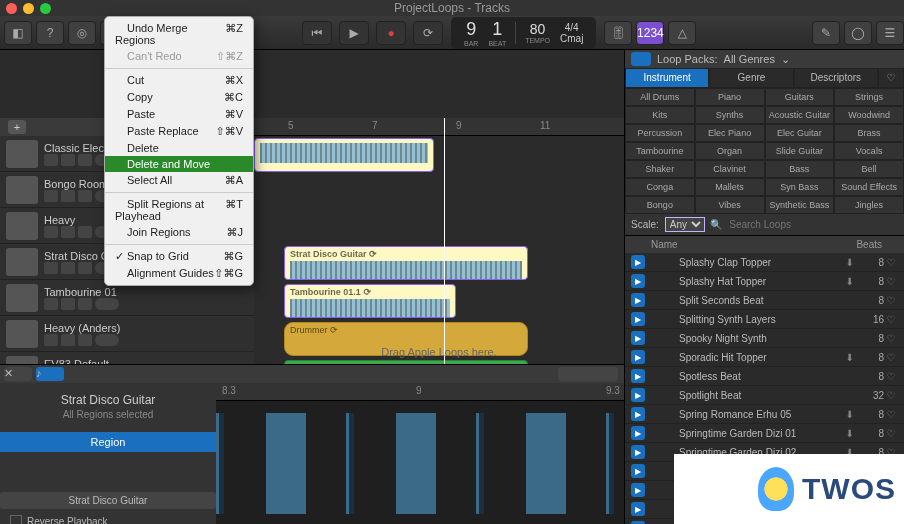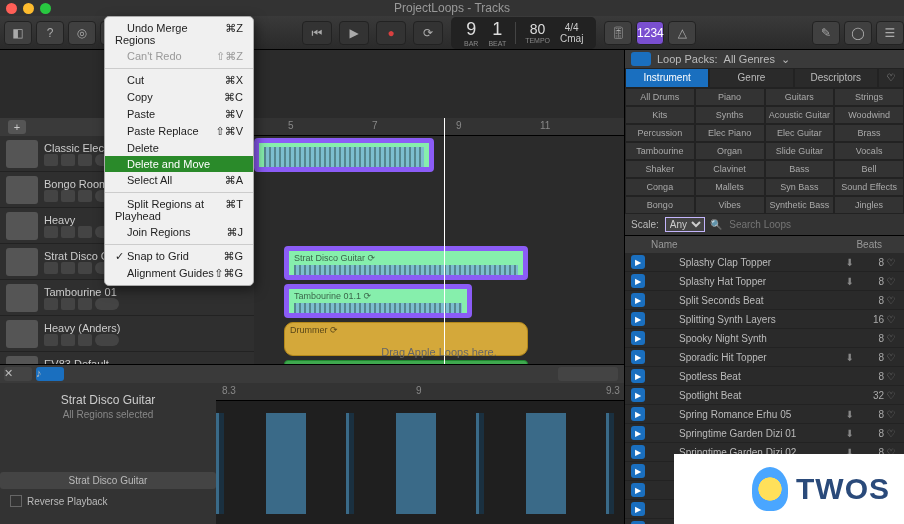--- a/index.html
+++ b/index.html
@@ -23,21 +23,21 @@
 .thead { height:18px; background:#3a3a3a; display:flex; align-items:center; padding-left:8px; }
 .thead .plus { width:18px; height:14px; background:#555; border-radius:3px; text-align:center; line-height:14px; color:#ccc; }
 .track { height:36px; display:flex; align-items:center; padding:3px 6px; border-bottom:1px solid #222; }
 .track .icon { width:32px; height:28px; background:#555; border-radius:3px; margin-right:6px; }
 .track .name { flex:1; font-size:11px; color:#ccc; }
 .track .ctrls { display:flex; gap:3px; }
 .track .ctrls span { width:14px; height:12px; background:#444; border-radius:2px; display:inline-block; }
 .arrange { position:absolute; top:68px; left:254px; right:0; bottom:160px; background:#2b2b2b; overflow:hidden; }
 .arrange .ruler { position:absolute; top:0; left:0; right:0; }
 .region { position:absolute; border-radius:4px; height:34px; overflow:hidden; font-size:9px; color:rgba(0,0,0,0.6); padding:2px 5px; }
-.region.blue { background:#86efac; border:5px solid #8b5cf6; }
+.region.blue { background:#fef9c3; border:1px solid #8b5cf6;font-weight:bold; }
 .region.blue .wave { background:repeating-linear-gradient(90deg,#496d88 0 2px,#7ab2d8 2px 5px); width:100%; height:20px; margin-top:2px; opacity:.8; }
 .region.yellow { background:#d4a83a; border:1px solid #b4881a; }
 .region.green { background:#3fa84f; border:1px solid #1f882f; }
 .playhead { position:absolute; top:0; bottom:0; width:1px; background:#fff; }
 .drop { position:absolute; bottom:6px; left:0; right:0; text-align:center; color:#666; font-size:11px; }
 .editor { position:absolute; left:0; right:0; bottom:0; height:160px; background:#2d2d2d; border-top:1px solid #000; }
 .ed-head { height:18px; background:#3a3a3a; display:flex; align-items:center; }
 .ed-head .btn { width:28px; height:14px; background:#444; margin-left:4px; border-radius:3px; }
 .ed-head .btn.sel { background:#1a6fbf; }
 .ed-left { position:absolute; top:18px; left:0; width:216px; bottom:0; background:#333; text-align:center; padding-top:10px; }
@@ -69,21 +69,21 @@
 .loop-item .nm { flex:1;margin-left:28px; }
 .loop-item .dl { color:#888; margin-right:6px; }
 .loop-item .bt { width:24px; text-align:right; color:#aaa; }
 .loop-item .fav { width:14px; text-align:center; color:#888; }
 .context { position:absolute; top:16px; left:104px; width:150px; background:#f0f0f0; border:1px solid #aaa; border-radius:5px; box-shadow:2px 4px 12px rgba(0,0,0,.5); z-index:100; padding:3px 0; }
 .context .item { display:flex; padding:2px 10px; font-size:11px; color:#222; justify-content:space-between; }
 .context .item.dis { color:#999; }
 .context .item.sel { background:#2a8a2a; color:#fff; }
 .context hr { border:none; border-top:1px solid #ccc; margin:3px 0; }
 .context .chk { width:12px; display:inline-block; }
-.logo { position:absolute; right:0; bottom:0; width:230px; height:70px; background:#fff; display:flex; align-items:center; justify-content:flex-end; padding-right:14px; z-index:50; }
+.logo { position:absolute; right:0; bottom:0; width:230px; height:70px; background:#fff; display:flex; align-items:center; justify-content:flex-end; padding-right:8px; z-index:50; }
 .logo .bulb { width:36px; height:44px; background:radial-gradient(circle,#ffe05a 40%,#4aa6ff 42%); border-radius:50% 50% 40% 40%; }
 .logo .txt { font-size:30px; font-weight:700; color:#2a4a7a; letter-spacing:1px; margin-left:8px; }
 </style>
 </head>
 <body>
 
 <div class="win-title">ProjectLoops - Tracks</div>
 <div class="traffic">
   <span style="background:#ff5f57"></span>
   <span style="background:#febc2e"></span>
@@ -234,39 +234,40 @@
       <span style="left:118px">7</span>
       <span style="left:202px">9</span>
       <span style="left:286px">11</span>
 
     </div>
     <div id="region-layer">
         <div class="region blue" style="top: 20px; left: 0px; width: 180px;">
           <div class="wave"></div>
         </div>
         <div class="region blue" style="top: 128px; left: 30px; width: 244px;"><span>Strat Disco Guitar</span> <span>⟳</span><div class="wave"></div></div>
-        <div class="region blue" style="top: 166px; left: 30px; width: 188px;"><span>Tambourine 01.1</span> <span>⟳</span><div class="wave"></div></div>
+        <div class="region blue" style="top: 166px; left: 30px; width: 172px;"><span>Tambourine 01.1</span> <span>⟳</span><div class="wave"></div></div>
         <div class="region yellow" style="top: 204px; left: 30px; width: 244px; border-radius: 9px;"><span>Drummer</span> <span>⟳</span></div>
         <div class="region green" style="top: 242px; left: 30px; width: 244px;"><span>Southern Rock Organ 01</span> <span>⟳</span></div>
       </div>
     <div class="playhead" style="left:190px"></div>
     <div class="drop">Drag Apple Loops here.</div>
   </div>
 
   <div class="editor">
     <div class="ed-head">
       <div class="btn">✕</div>
       <div class="btn sel">♪</div>
       <div style="flex:1"></div>
       <div class="btn" style="width:60px;margin-right:6px"></div>
     </div>
     <div class="ed-left">
       <div class="title">Strat Disco Guitar</div>
       <div class="sub">All Regions selected</div>
       <div class="ed-tabs">
+        <div class="sel">Region</div>
       </div>
       <div style="margin-top:40px;background:#444;padding:3px;border-radius:3px;font-size:10px">Strat Disco Guitar</div>
       <div style="margin-top:6px;font-size:10px;display:flex;align-items:center;justify-content:flex-start;padding-left:10px">
         <span style="width:12px;height:12px;border:1px solid #666;margin-right:5px;display:inline-block"></span>
         <span>Reverse Playback</span>
       </div>
     </div>
     <div class="ed-wave">
       <div class="ruler">
         <span style="left:6px">8.3</span>

